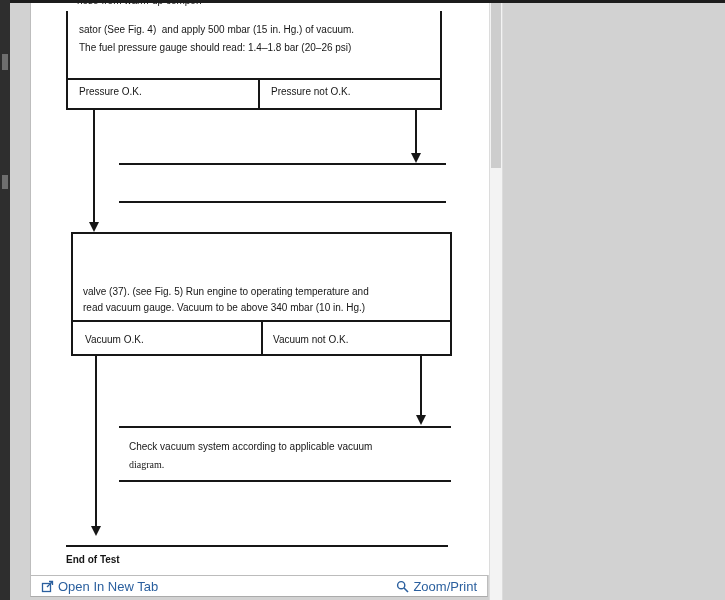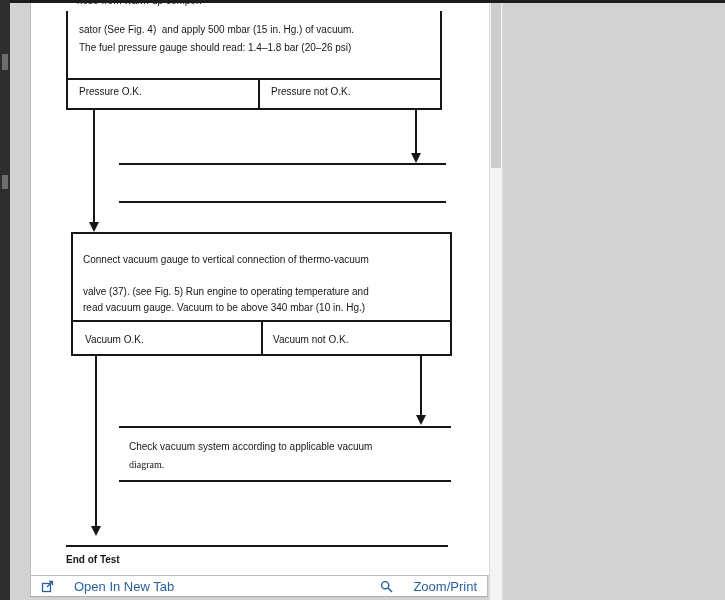--- a/index.html
+++ b/index.html
@@ -46,21 +46,21 @@
   .footer{
     position:absolute;left:30px;top:575px;width:458px;height:22px;
     background:#ffffff;border-top:1px solid #bcbcbc;border-bottom:1px solid #ababab;
     border-left:1px solid #bdbdbd;border-right:1px solid #bdbdbd;
     box-sizing:border-box;
     display:flex;align-items:center;justify-content:space-between;
     padding:0 10px;
   }
   .footer a{
     color:#2a5f9e;text-decoration:none;font-size:13px;
-    display:flex;align-items:center;gap:20px;cursor:pointer;
+    display:flex;align-items:center;gap:4px;cursor:pointer;
   }
   .footer svg{display:block;}
 
   
   .scrollbar{
     position:absolute;left:489px;top:3px;width:14px;height:597px;
     background:#f3f3f3;border-left:1px solid #dcdcdc;border-right:1px solid #dcdcdc;
     box-sizing:border-box;
   }
   .scroll-thumb{position:absolute;left:1px;top:0;width:10px;height:165px;background:#cdcdcd;}
@@ -91,21 +91,20 @@
   <div class="stem" style="left:62px;top:105px;height:114px;"></div>
   <div class="arrowhead" style="left:58px;top:219px;"></div>
 
   <div class="stem" style="left:384px;top:105px;height:45px;"></div>
   <div class="arrowhead" style="left:380px;top:150px;"></div>
 
   <div class="hline" style="left:88px;top:160px;width:327px;"></div>
   <div class="hline" style="left:88px;top:198px;width:327px;"></div>
 
   <div class="fbox box2"></div>
-  <div class="doc-text" style="left:52px;top:250px;">Connect vacuum gauge to vertical connection of thermo-vacuum</div>
   <div class="doc-text" style="left:52px;top:282px;">valve (37). (see Fig. 5) Run engine to operating temperature and</div>
   <div class="doc-text" style="left:52px;top:286px;margin-top:12px;">read vacuum gauge. Vacuum to be above 340 mbar (10 in. Hg.)</div>
 
   <div class="fbox row2">
     <div class="divider"></div>
   </div>
   <div class="doc-text" style="left:54px;top:330px;">Vacuum O.K.</div>
   <div class="doc-text" style="left:242px;top:330px;">Vacuum not O.K.</div>
 
   <div class="stem" style="left:64px;top:351px;height:172px;"></div>

